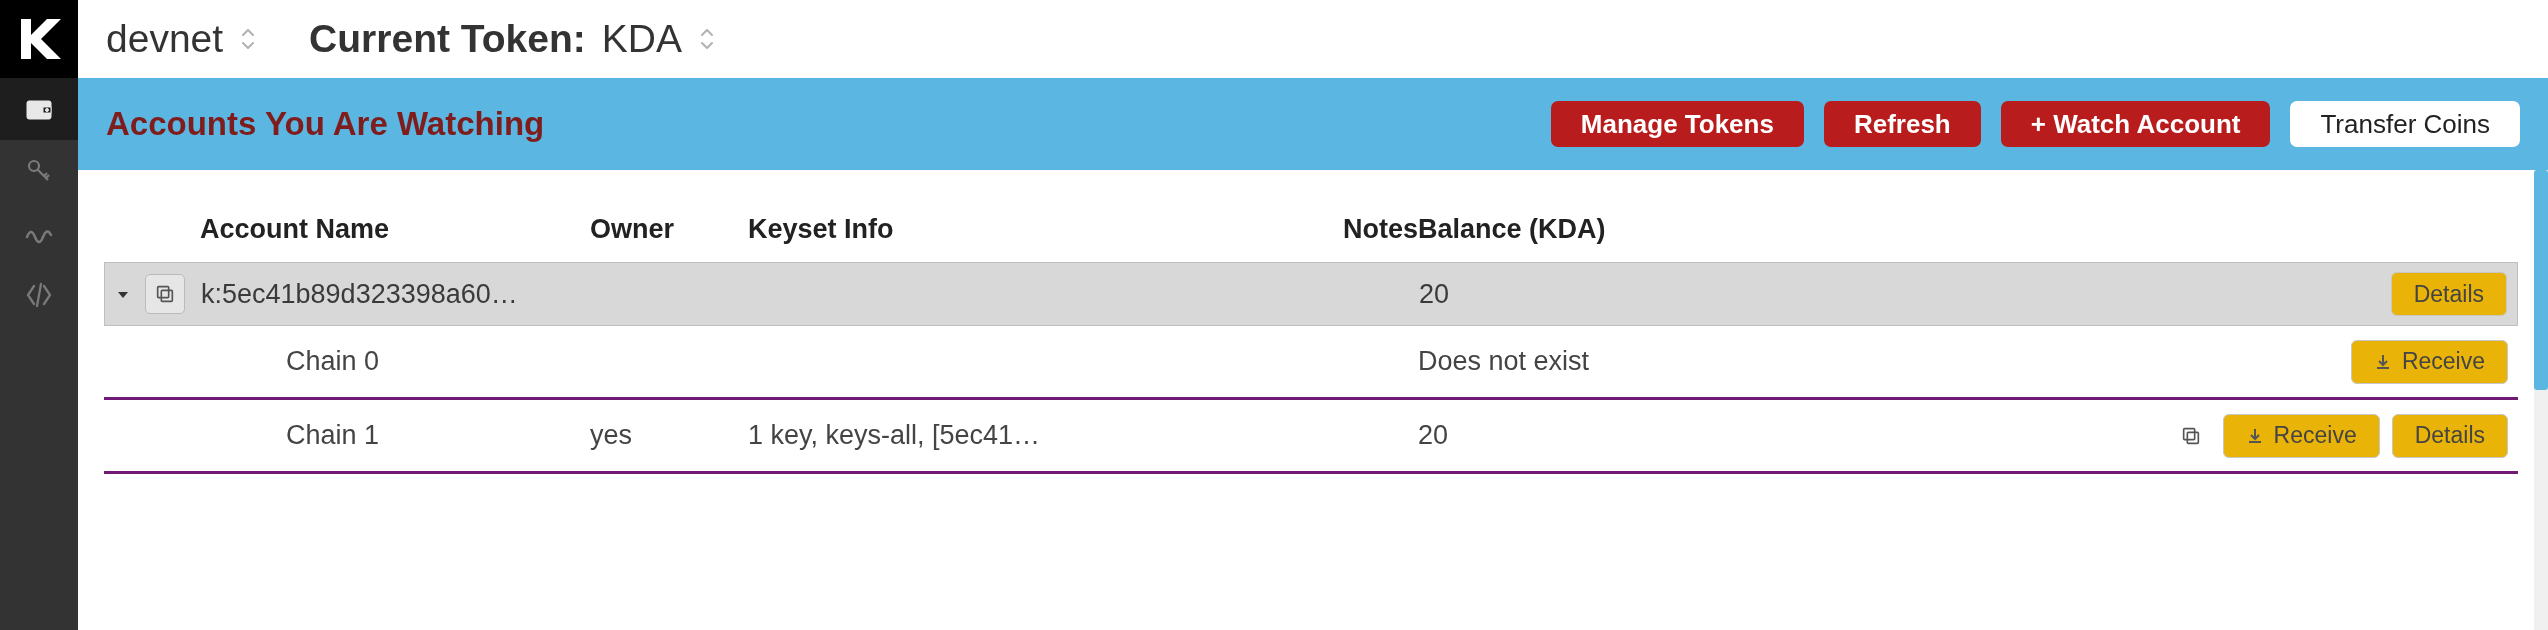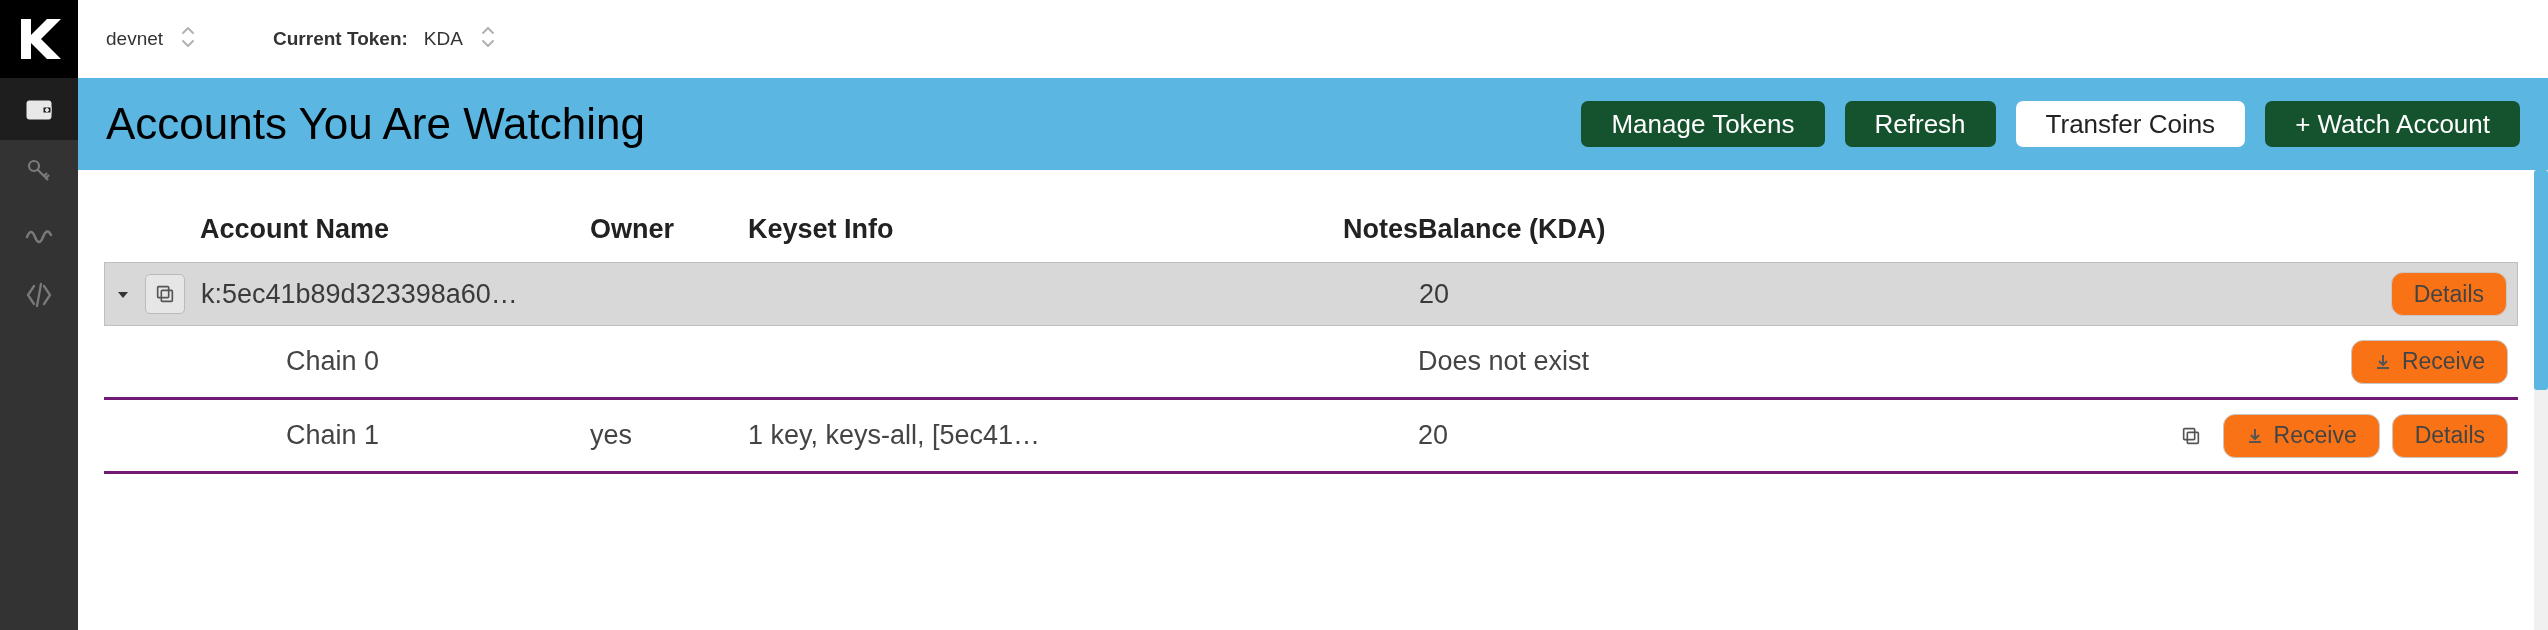--- a/index.html
+++ b/index.html
@@ -14,33 +14,33 @@
     .nav-item { width: 78px; height: 62px; display: flex; align-items: center; justify-content: center; cursor: pointer; }
     .nav-item svg { width: 32px; height: 32px; }
     .nav-item.active { background: #1e1e1e; }
     .nav-item.active svg { fill: #e8e8e8; stroke: #e8e8e8; }
     .nav-item.inactive svg { fill: #7a7a7a; stroke: #7a7a7a; }
     
     
     .main { flex: 1; display: flex; flex-direction: column; }
     
     
-    .topbar { height: 78px; display: flex; align-items: center; padding: 0 28px; gap: 76px; font-size: 19px; color: #333; }
+    .topbar { height: 78px; display: flex; align-items: center; padding: 0 28px; gap: 52px; font-size: 39px; color: #333; }
     .topbar .selector { display: inline-flex; align-items: center; gap: 16px; cursor: pointer; }
     .topbar .label { font-weight: 700; }
     .topbar .value { font-weight: 400; }
     .updown-icon svg { width: 18px; height: 26px; }
     .updown-icon { opacity: 0.45; }
     
     
     .banner { background: #5bb7e2; height: 92px; display: flex; align-items: center; padding: 0 28px; justify-content: space-between; }
-    .banner-title { color: #000000; font-size: 44px; font-weight: 400; }
+    .banner-title { color: #7f1d1d; font-size: 33px; font-weight: 700; }
     .banner-actions { display: flex; gap: 20px; }
     .btn { height: 46px; border: none; border-radius: 7px; padding: 0 30px; font-size: 26px; cursor: pointer; display: inline-flex; align-items: center; justify-content: center; font-family: inherit; }
-    .btn-primary { background: #14532d; color: #fff; }
+    .btn-primary { background: #b91c1c; color: #fff; font-weight: bold; }
     .btn-white { background: #fff; color: #222; }
     
     
     .content { flex: 1; position: relative; background: #fff; padding: 26px 10px 0 26px; overflow: hidden; }
     .scroll-track { position: absolute; right: 0; top: 0; width: 14px; height: 100%; background: #f0f0f0; }
     .scroll-thumb { position: absolute; right: 0; top: 0; width: 14px; height: 220px; background: #5bb7e2; border-radius: 3px; }
     
     .table-wrap { margin-right: 20px; }
     
     
@@ -59,21 +59,21 @@
     .expand-tri { cursor: pointer; }
     .expand-tri svg { width: 16px; height: 16px; }
     .copy-btn { width: 40px; height: 40px; background: #e6e6e6; border: 1px solid #bbb; border-radius: 5px; display: flex; align-items: center; justify-content: center; cursor: pointer; }
     .copy-btn.plain { background: transparent; border: none; }
     .copy-btn svg { width: 22px; height: 22px; stroke: #555; fill: none; stroke-width: 1.8; }
     
     
     .chain-row { display: flex; align-items: center; height: 74px; border-bottom: 3px solid #701a75; padding: 0 10px; font-size: 27px; color: #444; }
     .chain-row .col-account { padding-left: 96px; }
     
-    .small-btn { height: 44px; border: 1px solid #c7c7c7; background: #f97316; border-radius: 12px; padding: 0 22px; font-size: 23px; color: #444; cursor: pointer; display: inline-flex; align-items: center; gap: 10px; font-family: inherit; }
+    .small-btn { height: 44px; border: 1px solid #c7c7c7; background: #eab308; border-radius: 6px; padding: 0 22px; font-size: 23px; color: #444; cursor: pointer; display: inline-flex; align-items: center; gap: 10px; font-family: inherit; }
     .small-btn svg { width: 18px; height: 18px; stroke: #555; fill: none; stroke-width: 2; }
   </style>
 </head>
 <body>
 
 <div class="app">
 
   <div class="sidebar">
     <div class="logo-box">
       <svg viewBox="0 0 48 48">
@@ -125,22 +125,22 @@
             </svg>
         </span>
       </div>
     </div>
 
     <div class="banner">
       <div class="banner-title">Accounts You Are Watching</div>
       <div class="banner-actions">
         <button class="btn btn-primary">Manage Tokens</button>
         <button class="btn btn-primary">Refresh</button>
+        <button class="btn btn-primary">+ Watch Account</button>
         <button class="btn btn-white">Transfer Coins</button>
-        <button class="btn btn-primary">+ Watch Account</button>
       </div>
     </div>
 
     <div class="content">
       <div class="table-wrap">
 
         <div class="header-row">
           <div class="col-expand"></div>
           <div class="col-account">Account Name</div>
           <div class="col-owner">Owner</div>

